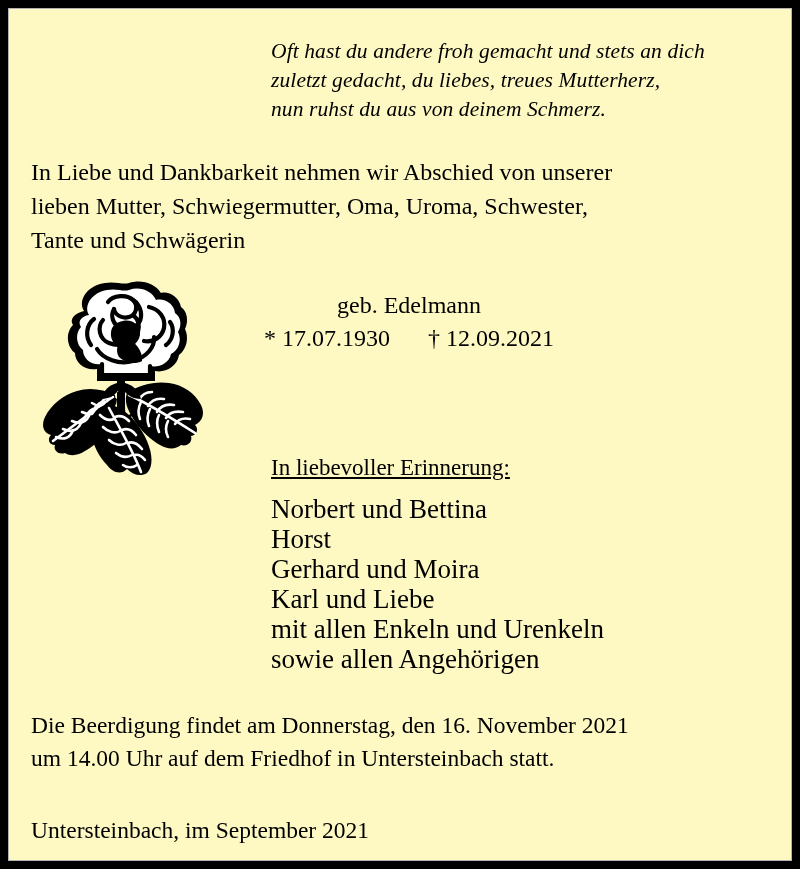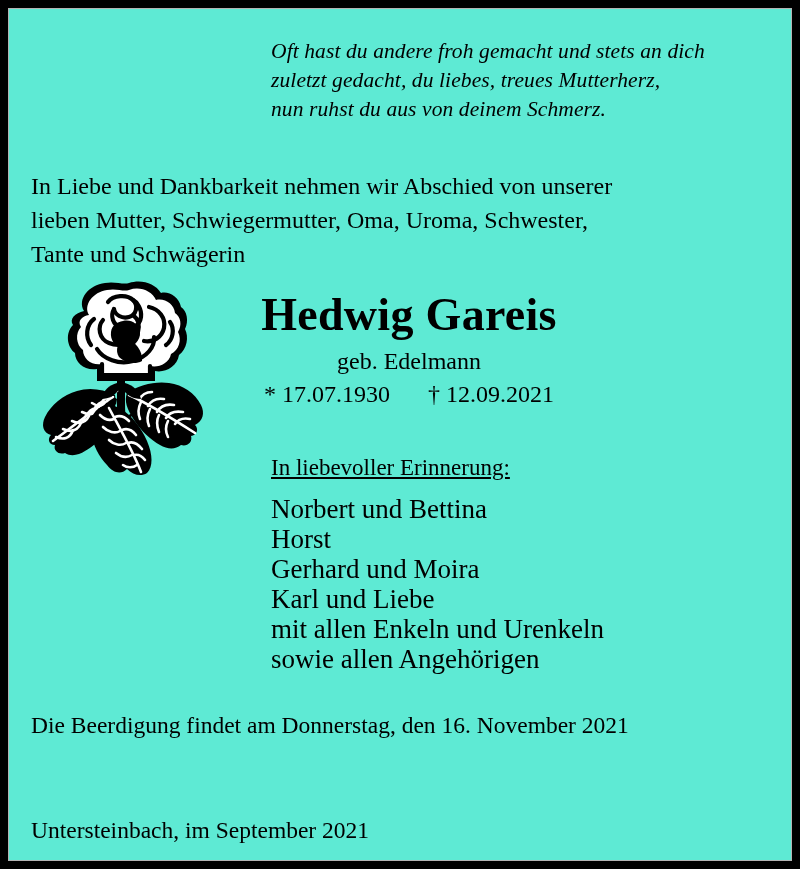--- a/index.html
+++ b/index.html
@@ -20,21 +20,21 @@
     background: #000000;
     padding: 8px;
     overflow: hidden;
   }
 
   .notice-inner {
     position: relative;
     width: 100%;
     height: 100%;
     box-sizing: border-box;
-    background: #5eead4;
+    background: #fef9c3;
     border: 1px solid #b4b4b4;
     overflow: hidden;
   }
 
   
   .verse {
     position: absolute;
     left: 262px;
     top: 28px;
     width: 500px;
@@ -42,21 +42,21 @@
     font-size: 21.5px;
     line-height: 29px;
     letter-spacing: 0.1px;
   }
   .verse-line { white-space: nowrap; }
 
   
   .intro {
     position: absolute;
     left: 22px;
-    top: 160px;
+    top: 146px;
     width: 740px;
     font-size: 24px;
     line-height: 34px;
     font-stretch: semi-condensed;
   }
   .intro-line { white-space: nowrap; }
 
   
   .rose {
     position: absolute;
@@ -245,21 +245,20 @@
             <path d="M97 180 C101 179 105 181 108 185"></path>
           </g>
 
           <path d="M80 108 C72 110 66 116 64 124 C72 124 79 120 82 114 Z"></path>
           <path d="M88 108 C96 110 102 116 104 124 C96 124 89 120 86 114 Z"></path>
         </g>
       </svg>
     </div>
 
     <div class="name-block">
-      <div class="deceased-name">Hedwig Gareis</div>
       <div class="maiden-name">geb. Edelmann</div>
       <div class="life-dates">
         <span>*</span>
         <span>17.07.1930</span>
         <span class="gap"></span>
         <span>†</span>
         <span>12.09.2021</span>
       </div>
     </div>
 
@@ -268,18 +267,19 @@
       <div class="mourner">Norbert und Bettina</div>
       <div class="mourner">Horst</div>
       <div class="mourner">Gerhard und Moira</div>
       <div class="mourner">Karl und Liebe</div>
       <div class="mourner">mit allen Enkeln und Urenkeln</div>
       <div class="mourner">sowie allen Angehörigen</div>
     </div>
 
     <div class="funeral">
       <div class="funeral-line">Die Beerdigung findet am Donnerstag, den 16. November 2021</div>
+      <div class="funeral-line">um 14.00 Uhr auf dem Friedhof in Untersteinbach statt.</div>
     </div>
 
     <div class="place-date">Untersteinbach, im September 2021</div>
 
   </div>
 </div>
 
 </body></html>

